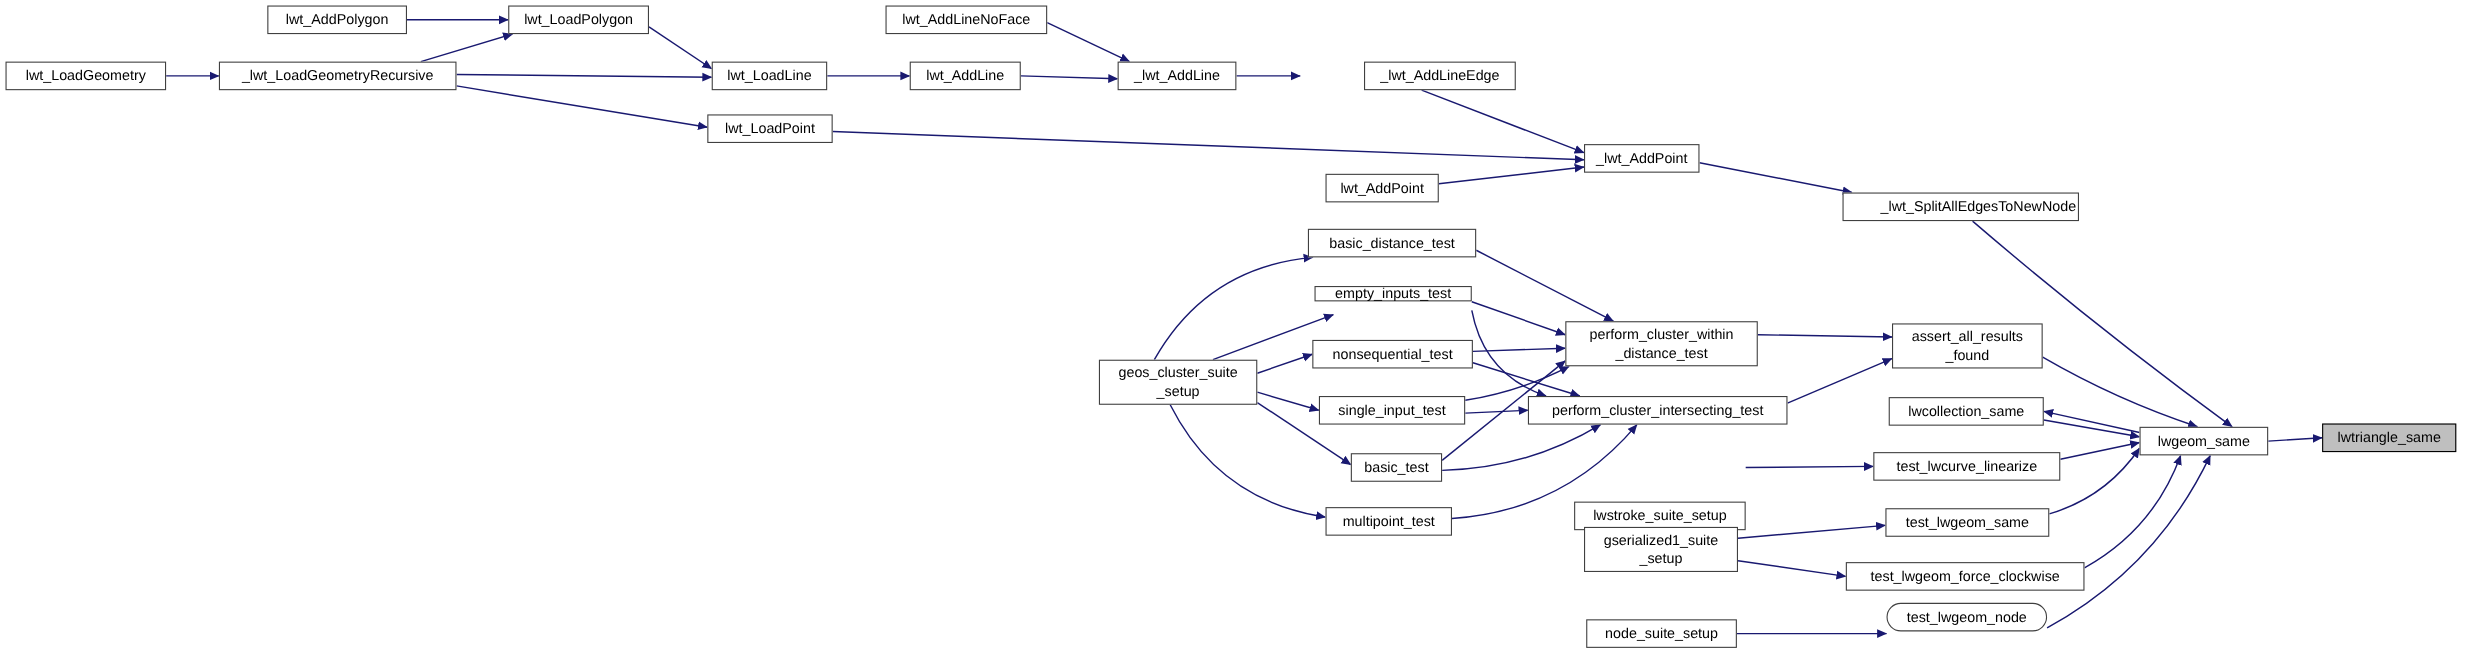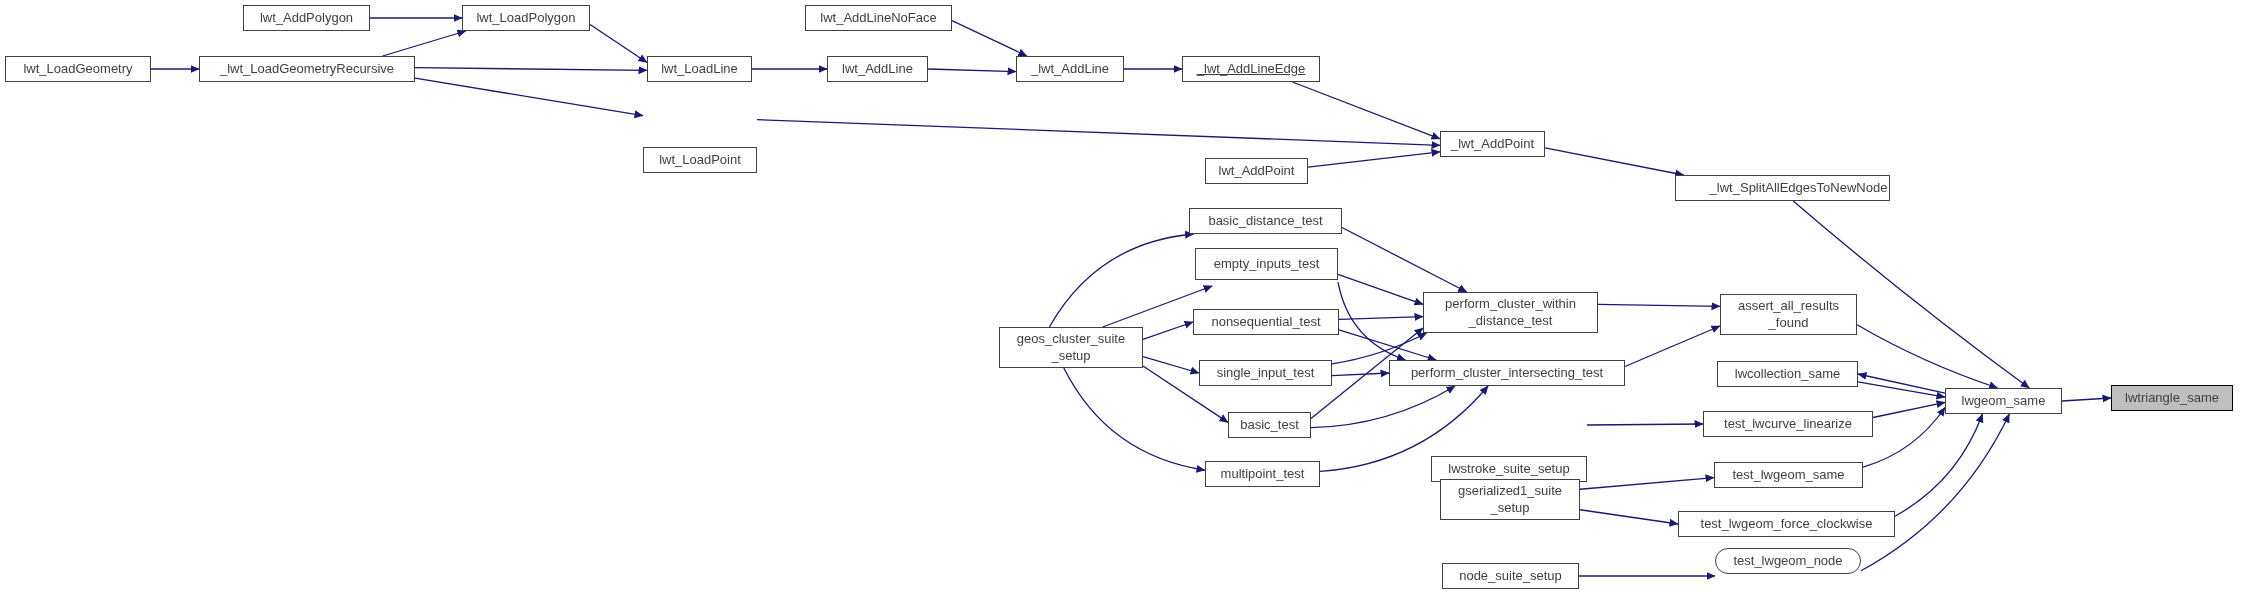--- a/index.html
+++ b/index.html
@@ -11,21 +11,21 @@
     overflow:hidden;
   }
   #edge-layer{position:absolute;left:0;top:0;z-index:1;}
   .gnode{
     position:absolute;
     box-sizing:border-box;
     border:1px solid #404040;
     background:#ffffff;
     display:flex;align-items:center;justify-content:center;
     text-align:center;
-    font-size:13px;line-height:1.25;color:#404040;
+    font-size:13px;line-height:1.25;color:#000000;
     white-space:pre-line;
     z-index:2;
     cursor:pointer;
   }
   .gnode.highlighted{
     background:#bfbfbf;
     border:1.5px solid #000000;
     cursor:default;
   }
 </style>
@@ -89,27 +89,27 @@
   </svg>
   <div id="node-group">
       <div class="gnode" style="left: 243px; top: 5px; width: 127px; height: 26px;"><span>lwt_AddPolygon</span></div>
       <div class="gnode" style="left: 462px; top: 5px; width: 128px; height: 26px;"><span>lwt_LoadPolygon</span></div>
       <div class="gnode" style="left: 805px; top: 5px; width: 147px; height: 26px;"><span>lwt_AddLineNoFace</span></div>
       <div class="gnode" style="left: 5px; top: 56px; width: 146px; height: 26px;"><span>lwt_LoadGeometry</span></div>
       <div class="gnode" style="left: 199px; top: 56px; width: 216px; height: 26px;"><span>_lwt_LoadGeometryRecursive</span></div>
       <div class="gnode" style="left: 647px; top: 56px; width: 105px; height: 26px;"><span>lwt_LoadLine</span></div>
       <div class="gnode" style="left: 827px; top: 56px; width: 101px; height: 26px;"><span>lwt_AddLine</span></div>
       <div class="gnode" style="left: 1016px; top: 56px; width: 108px; height: 26px;"><span>_lwt_AddLine</span></div>
-      <div class="gnode" style="left: 1182px; top: 56px; width: 138px; height: 26px; text-decoration: underline;"><span>_lwt_AddLineEdge</span></div>
-      <div class="gnode" style="left: 643px; top: 104px; width: 114px; height: 26px; margin-top: 43px;"><span>lwt_LoadPoint</span></div>
+      <div class="gnode" style="left: 1240px; top: 56px; width: 138px; height: 26px;"><span>_lwt_AddLineEdge</span></div>
+      <div class="gnode" style="left: 643px; top: 104px; width: 114px; height: 26px;"><span>lwt_LoadPoint</span></div>
       <div class="gnode" style="left: 1440px; top: 131px; width: 105px; height: 26px;"><span>_lwt_AddPoint</span></div>
       <div class="gnode" style="left: 1205px; top: 158px; width: 103px; height: 26px;"><span>lwt_AddPoint</span></div>
       <div class="gnode" style="left: 1675px; top: 175px; width: 215px; height: 26px; padding-left: 32px;"><span>_lwt_SplitAllEdgesToNewNode</span></div>
       <div class="gnode" style="left: 1189px; top: 208px; width: 153px; height: 26px;"><span>basic_distance_test</span></div>
-      <div class="gnode" style="left: 1195px; top: 248px; width: 143px; height: 32px;"><span>empty_inputs_test</span></div>
+      <div class="gnode" style="left: 1195px; top: 260px; width: 143px; height: 14px;"><span>empty_inputs_test</span></div>
       <div class="gnode" style="left: 1193px; top: 309px; width: 146px; height: 26px;"><span>nonsequential_test</span></div>
       <div class="gnode" style="left: 999px; top: 327px; width: 144px; height: 41px;"><span>geos_cluster_suite
 _setup</span></div>
       <div class="gnode" style="left: 1199px; top: 360px; width: 133px; height: 26px;"><span>single_input_test</span></div>
       <div class="gnode" style="left: 1423px; top: 292px; width: 175px; height: 41px;"><span>perform_cluster_within
 _distance_test</span></div>
       <div class="gnode" style="left: 1389px; top: 360px; width: 236px; height: 26px;"><span>perform_cluster_intersecting_test</span></div>
       <div class="gnode" style="left: 1228px; top: 412px; width: 83px; height: 26px;"><span>basic_test</span></div>
       <div class="gnode" style="left: 1205px; top: 461px; width: 115px; height: 26px;"><span>multipoint_test</span></div>
       <div class="gnode" style="left: 1431px; top: 412px; width: 156px; height: 26px; margin-top: 44px;"><span>lwstroke_suite_setup</span></div>

